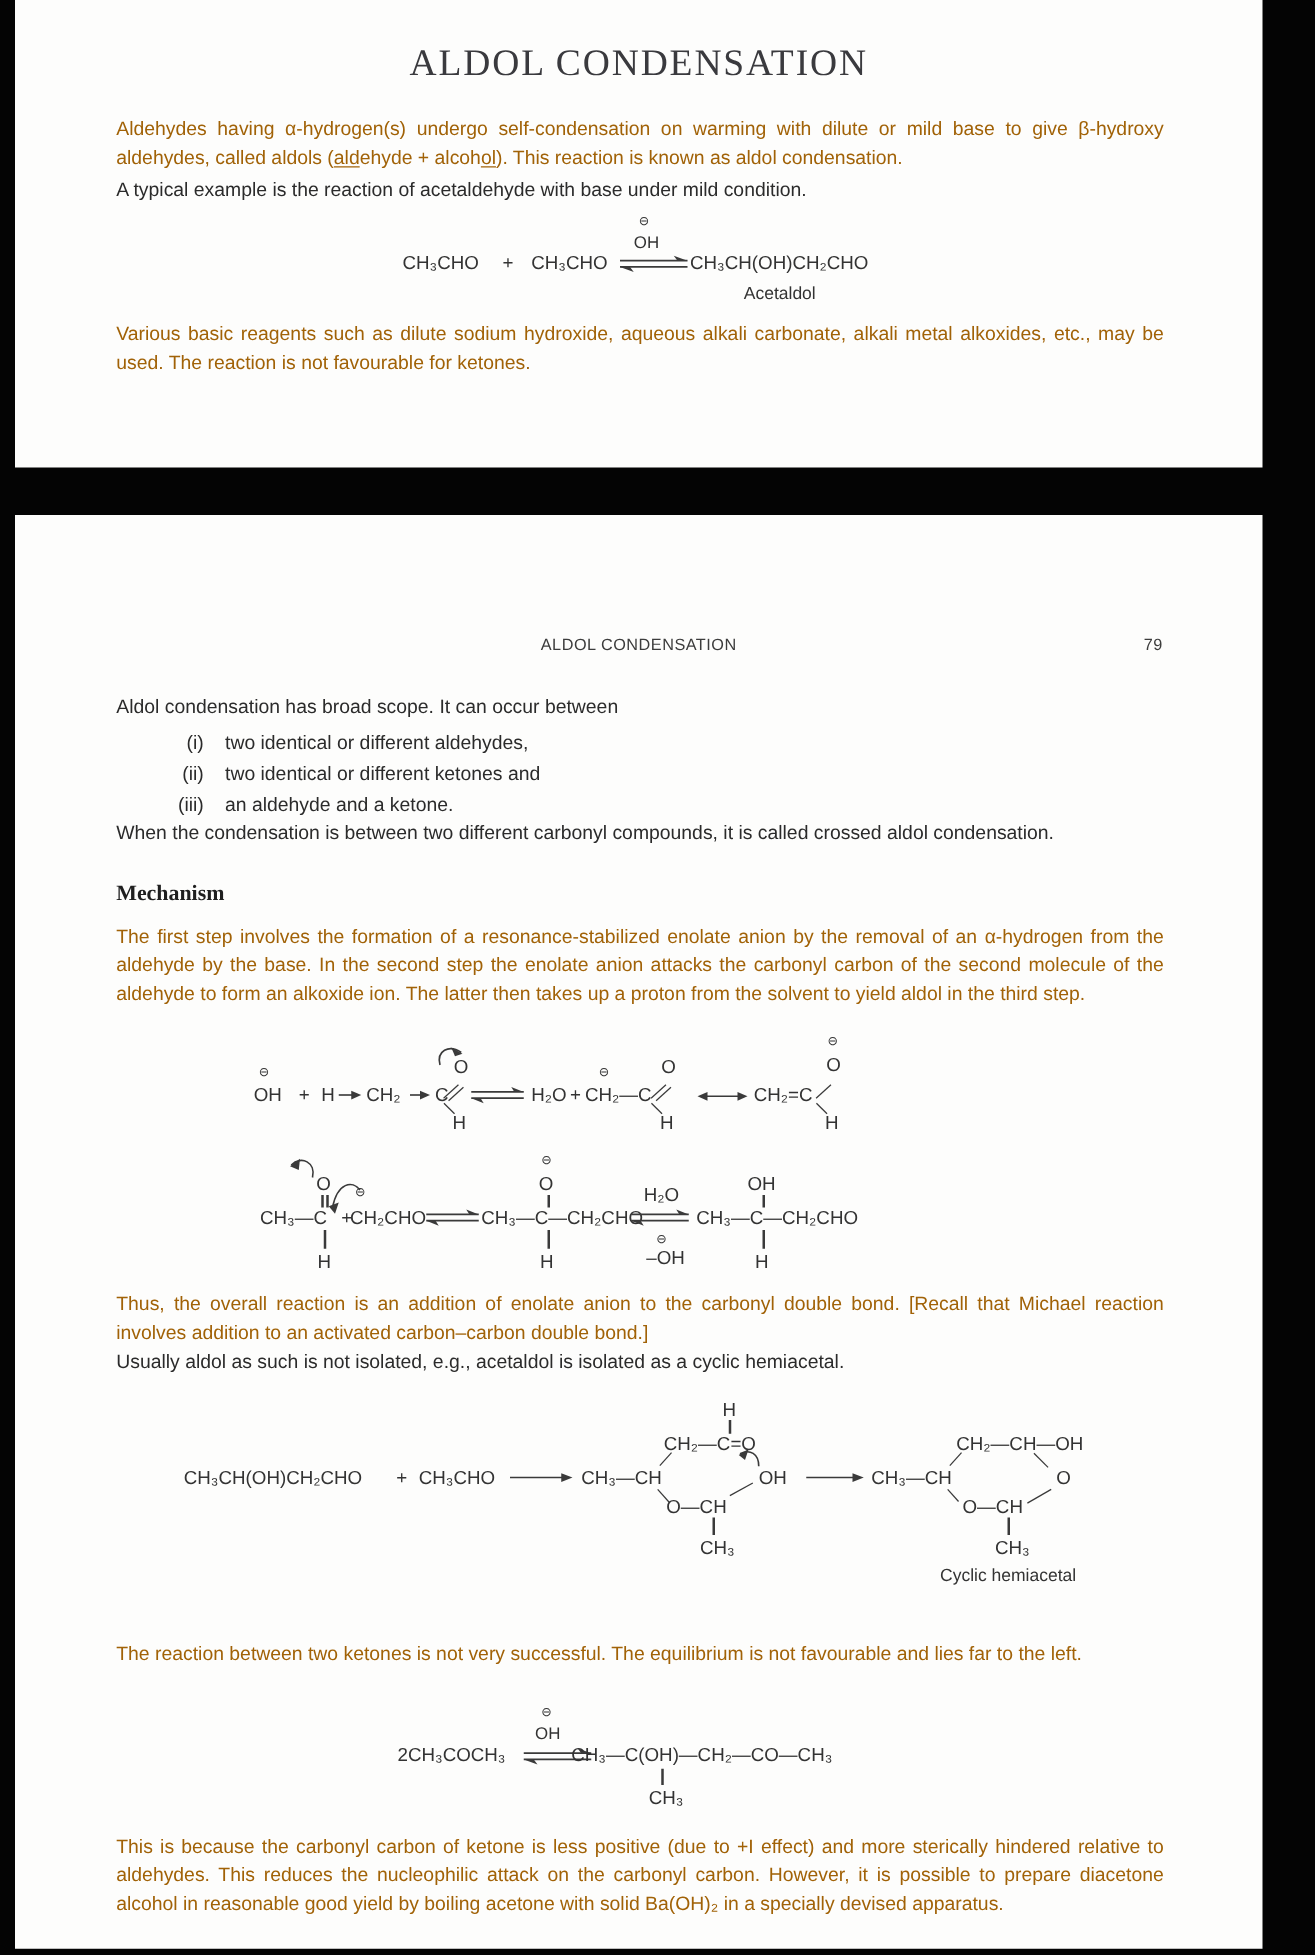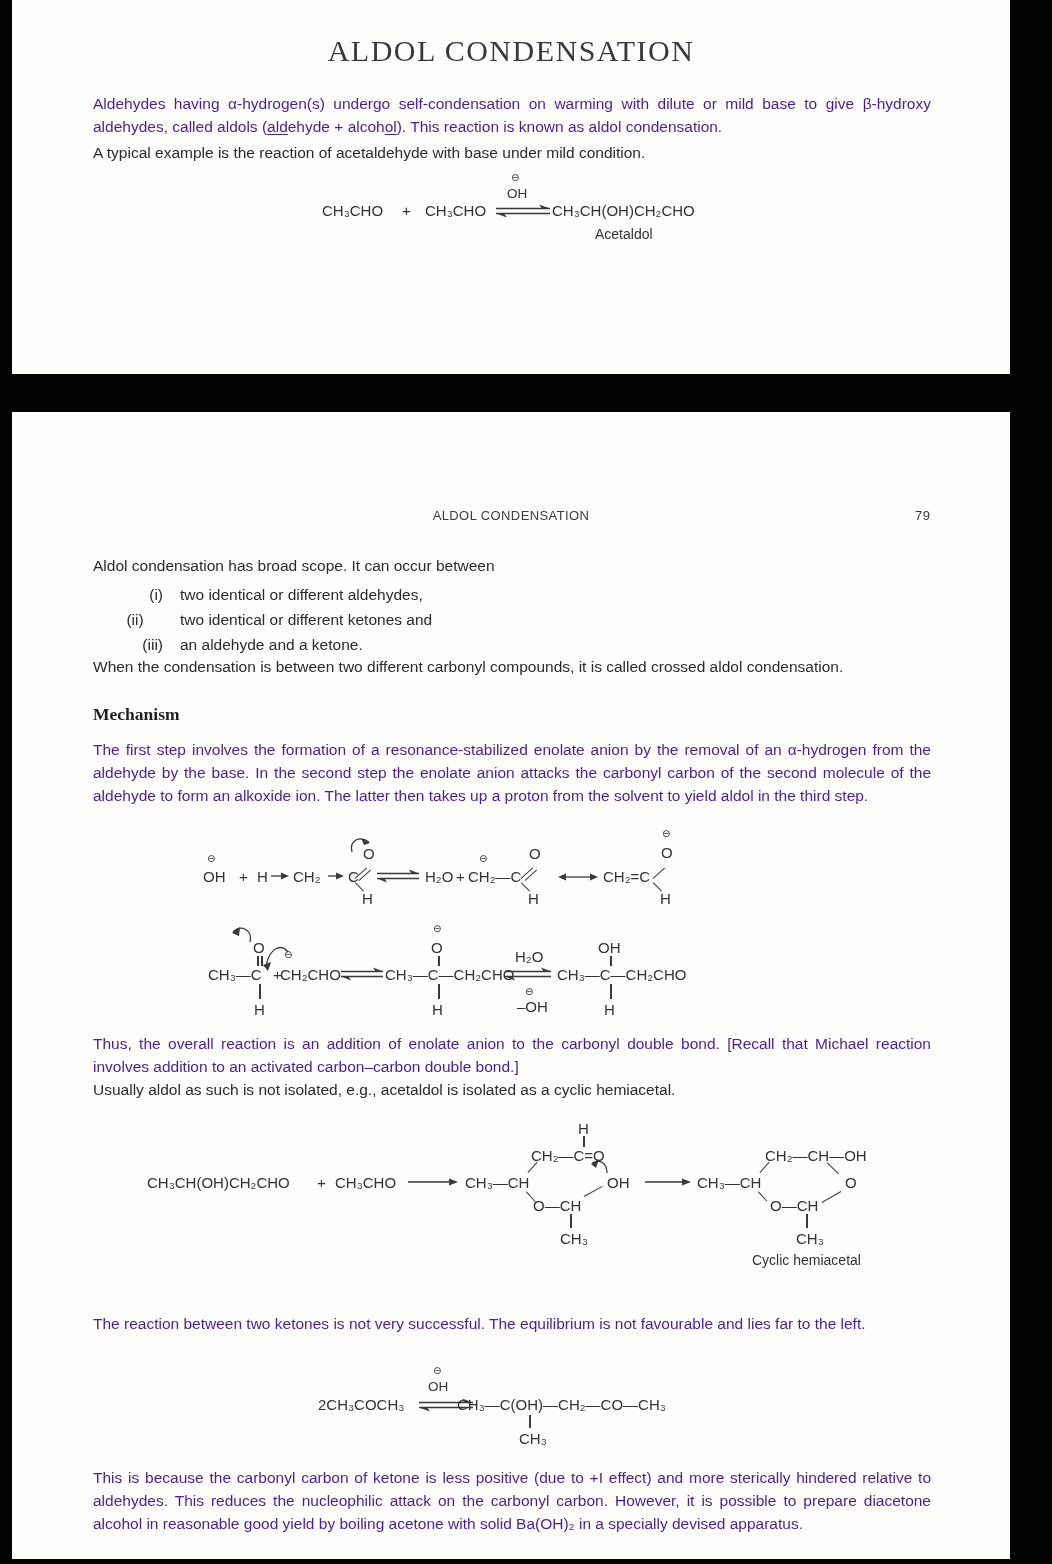--- a/index.html
+++ b/index.html
@@ -5,21 +5,21 @@
   html,body{margin:0;padding:0;}
   body{width:1052px;height:1564px;position:relative;background:#040404;
        font-family:"Liberation Sans","DejaVu Sans",sans-serif;overflow:hidden;}
   .page{position:absolute;left:12px;width:998px;background:#fdfdfc;overflow:hidden;}
   #page1{top:0;height:374px;}
   #page2{top:412px;height:1147px;}
   .abs{position:absolute;white-space:nowrap;}
   .doc-title{width:100%;text-align:center;font-family:"Liberation Serif","DejaVu Serif",serif;
              font-size:30px;letter-spacing:1.5px;color:#3a3a3e;font-weight:400;}
   .para{position:absolute;left:81px;width:838px;font-size:15.5px;line-height:23px;
-        text-align:justify;color:#4c1d95;white-space:normal;}
+        text-align:justify;color:#a16207;white-space:normal;}
   .line{position:absolute;left:81px;font-size:15.5px;color:#2b2b2b;white-space:nowrap;}
   .ul{text-decoration:underline;text-underline-offset:2px;}
   .f{font-size:15px;color:#333;}
   .fs{font-size:13.5px;color:#333;}
   .chg{font-size:10px;color:#333;}
   .hdr{font-size:13px;color:#3c3c3c;letter-spacing:0.4px;}
   .mech-h{font-family:"Liberation Serif","DejaVu Serif",serif;font-weight:bold;
           font-size:17.5px;color:#1f1f1f;}
   .name{font-size:14px;color:#333;}
   .marker{position:absolute;width:56px;text-align:right;font-size:15.5px;color:#2b2b2b;}
@@ -49,32 +49,33 @@
     <svg style="left:483px;top:204px;" width="56" height="14">
       <line x1="1" y1="4.5" x2="55" y2="4.5"></line>
         <polygon points="55,4.5 44,0.5 47,4.5"></polygon>
       <line x1="1" y1="9.5" x2="55" y2="9.5"></line>
         <polygon points="1,9.5 12,13.5 9,9.5"></polygon>
     </svg>
     <span class="abs f" style="left:540px;top:202px;">CH₃CH(OH)CH₂CHO</span>
     <span class="abs name" style="left:583px;top:226px;">Acetaldol</span>
   </div>
 
+  <div class="para" style="top:256px;">Various basic reagents such as dilute sodium hydroxide, aqueous alkali carbonate, alkali metal alkoxides, etc., may be used. The reaction is not favourable for ketones.</div>
 </div>
 
 <div class="page" id="page2">
   <div class="abs hdr" style="width:100%;text-align:center;top:96px;">ALDOL CONDENSATION</div>
   <span class="abs hdr" style="left:903px;top:96px;">79</span>
 
   <div class="line" style="top:145px;">Aldol condensation has broad scope. It can occur between</div>
 
   <div>
     <span class="marker" style="left:95px;top:174px;">(i)</span>
     <span class="itext" style="left:168px;top:174px;">two identical or different aldehydes,</span>
-    <span class="marker" style="left:95px;top:199px;text-align:center;">(ii)</span>
+    <span class="marker" style="left:95px;top:199px;">(ii)</span>
     <span class="itext" style="left:168px;top:199px;text-align:center;">two identical or different ketones and</span>
     <span class="marker" style="left:95px;top:224px;">(iii)</span>
     <span class="itext" style="left:168px;top:224px;">an aldehyde and a ketone.</span>
   </div>
 
   <div class="line" style="top:246px;">When the condensation is between two different carbonyl compounds, it is called crossed aldol condensation.</div>
 
   <div class="abs mech-h" style="left:81px;top:292px;font-family:Liberation Serif, serif;">Mechanism</div>
 
   <div class="para" style="top:326px;">The first step involves the formation of a resonance-stabilized enolate anion by the removal of an α-hydrogen from the aldehyde by the base. In the second step the enolate anion attacks the carbonyl carbon of the second molecule of the aldehyde to form an alkoxide ion. The latter then takes up a proton from the solvent to yield aldol in the third step.</div>

